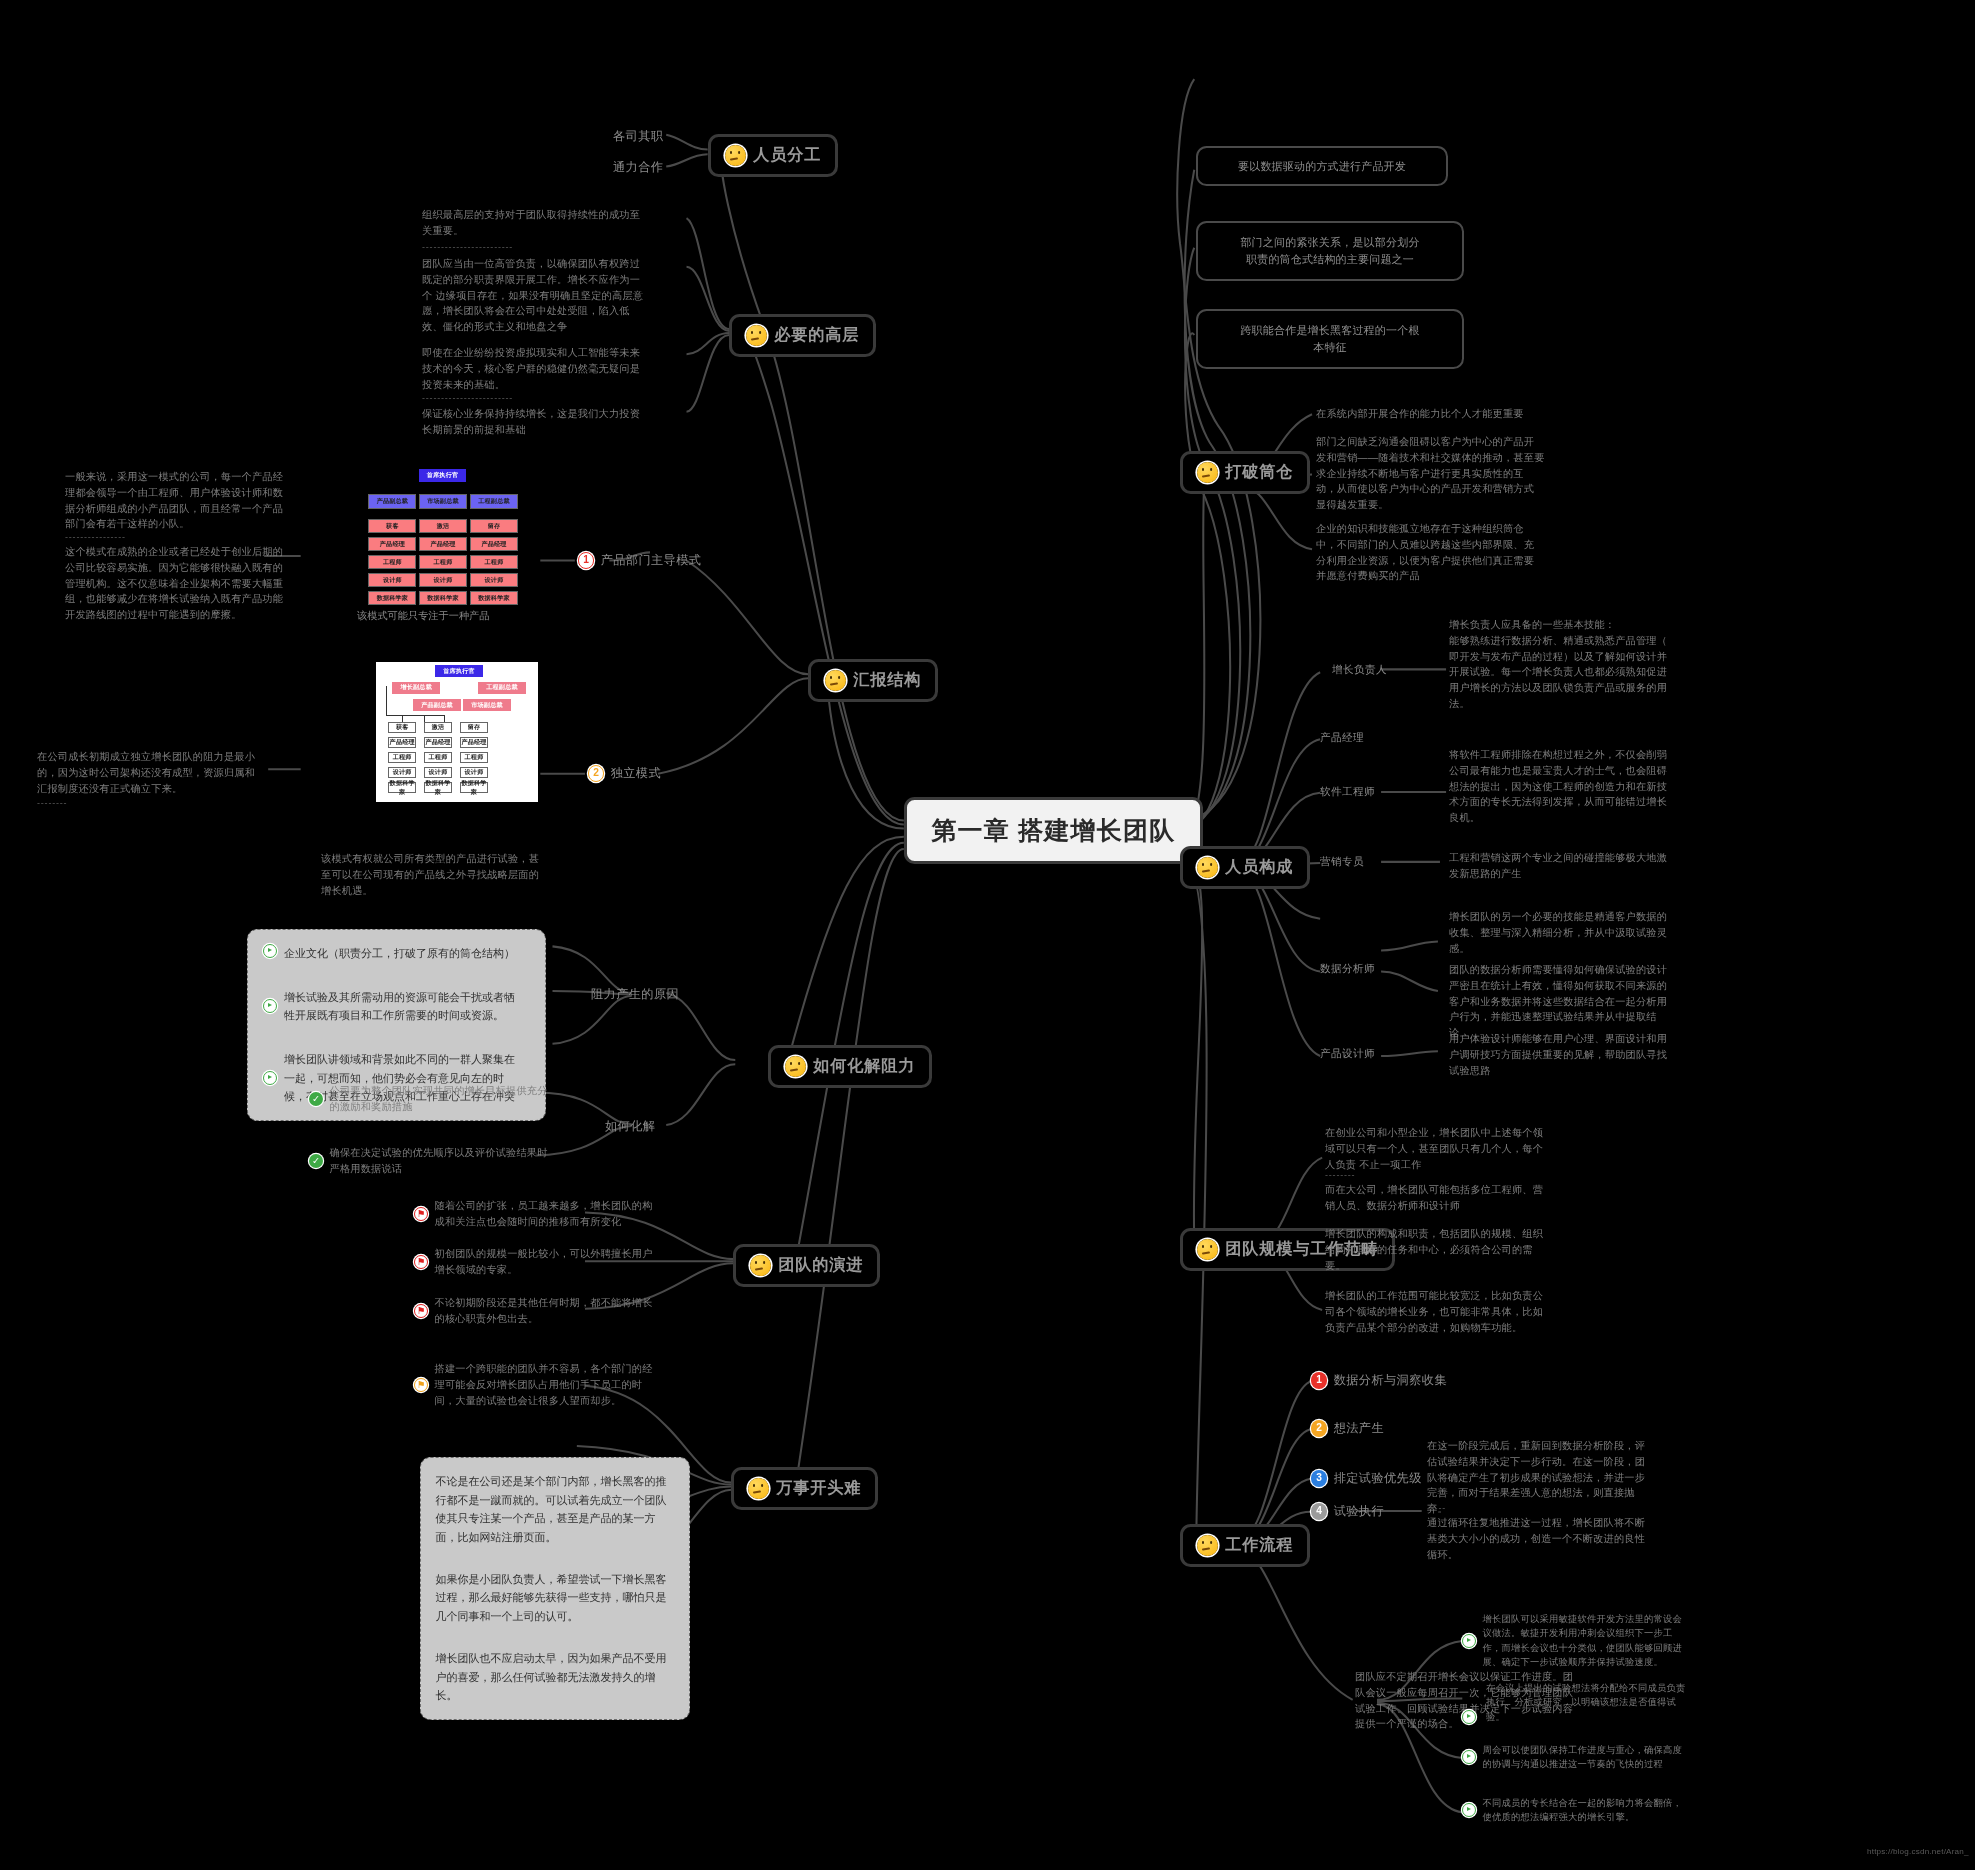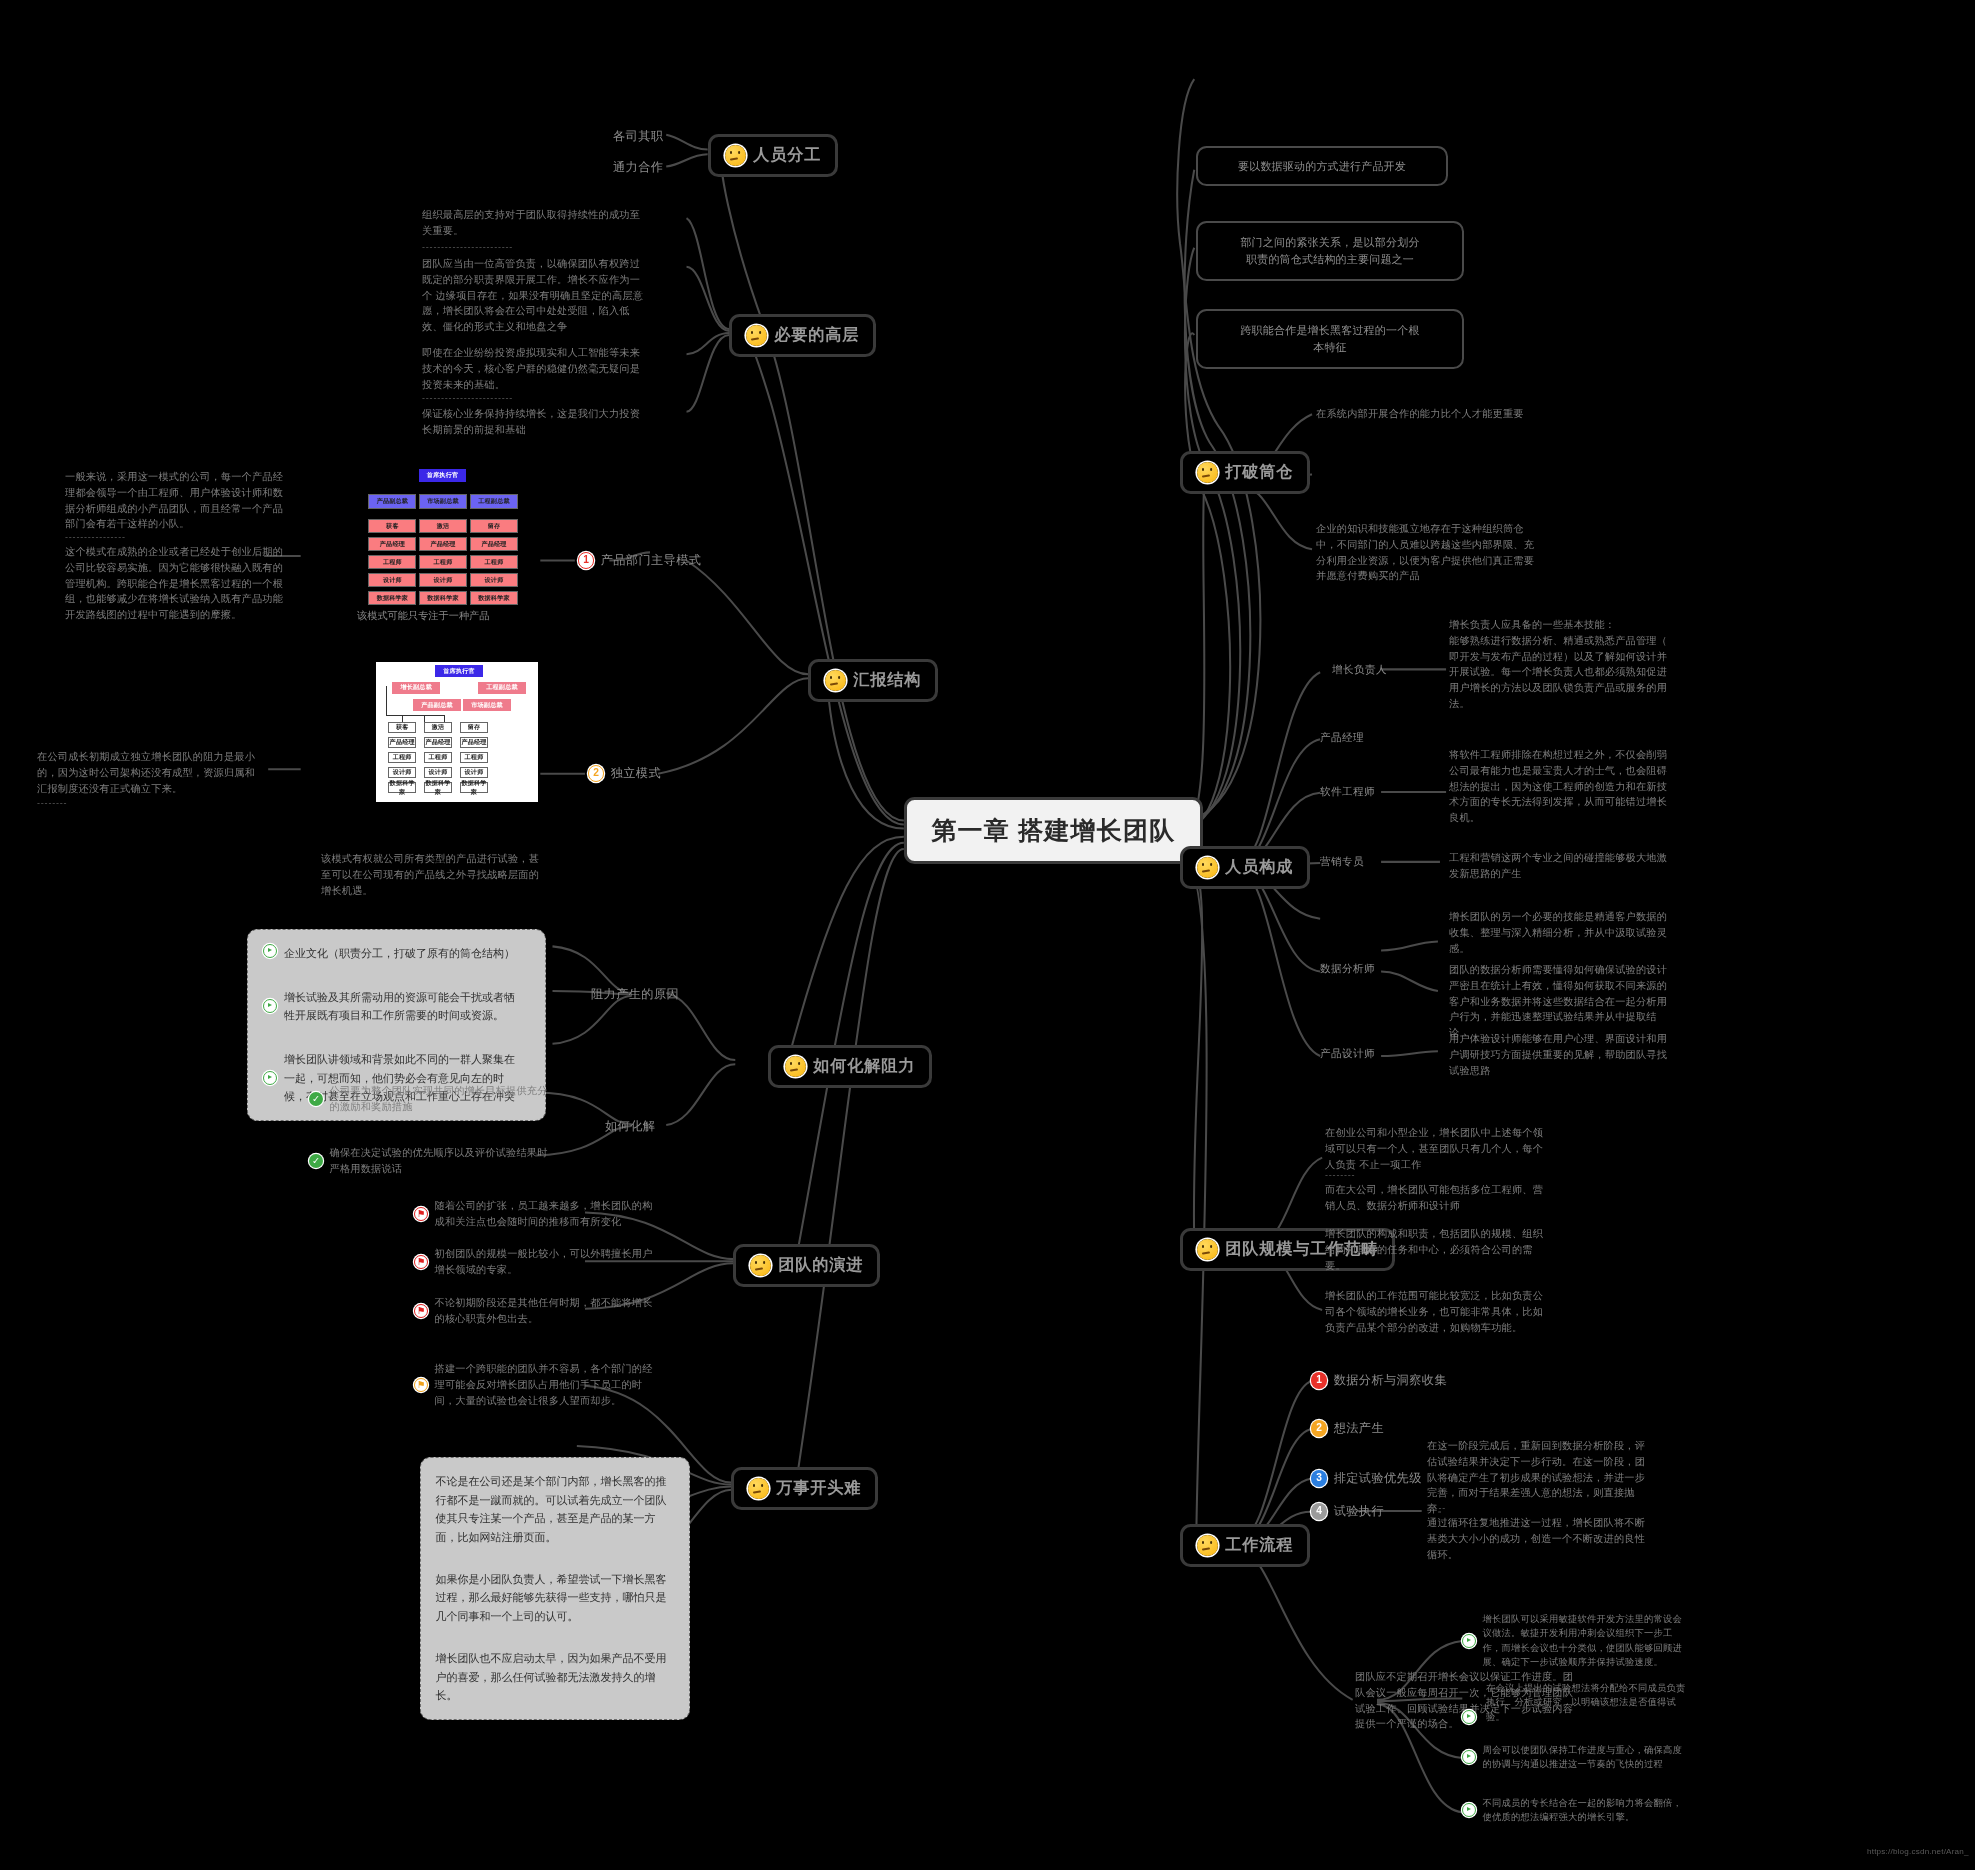--- a/index.html
+++ b/index.html
@@ -283,21 +283,21 @@
   </div>
   <div class="node caption" style="left:357px; top:609px;">该模式可能只专注于一种产品</div>
 
   <div class="node note" style="left:65px; top:469px; width:260px;">一般来说，采用这一模式的公司，每一个产品经
 理都会领导一个由工程师、用户体验设计师和数
 据分析师组成的小产品团队，而且经常一个产品
 部门会有若干这样的小队。</div>
   <div class="node dash" style="left:65px; top:532px; font-size:9px;">----------------</div>
   <div class="node note" style="left:65px; top:544px; width:260px;">这个模式在成熟的企业或者已经处于创业后期的
 公司比较容易实施。因为它能够很快融入既有的
-管理机构。跨职能合作是增长黑客过程的一个根
+管理机构。这不仅意味着企业架构不需要大幅重
 组，也能够减少在将增长试验纳入既有产品功能
 开发路线图的过程中可能遇到的摩擦。</div>
 
   <div class="node numrow" style="left:588px; top:765px;">
     <span class="mk num n2" style="background:#fff;color:#f5a623;border:1.6px solid #f5a623;line-height:13px;">2</span>
     <span class="sub">独立模式</span>
   </div>
 
   <div class="org org2" style="left:376px; top:662px; width:162px; height:140px; background:#fff;">
     <div class="orgbox ceo" style="left:59px;top:3.2px;width:48px;height:12.2px;">首席执行官</div>
@@ -415,20 +415,25 @@
     <div class="ptext">增长团队也不应启动太早，因为如果产品不受用
 户的喜爱，那么任何试验都无法激发持久的增
 长。</div>
   </div>
 
   <div class="node topic" style="left:1180px; top:451px;">
     <span class="emoji"></span>
     <span class="tlabel">打破筒仓</span>
   </div>
   <div class="node note" style="left:1316px; top:406px; width:284px;">在系统内部开展合作的能力比个人才能更重要</div>
+  <div class="node note" style="left:1316px; top:434px; width:284px;">部门之间缺乏沟通会阻碍以客户为中心的产品开
+发和营销——随着技术和社交媒体的推动，甚至要
+求企业持续不断地与客户进行更具实质性的互
+动，从而使以客户为中心的产品开发和营销方式
+显得越发重要。</div>
   <div class="node note" style="left:1316px; top:521px; width:284px;">企业的知识和技能孤立地存在于这种组织筒仓
 中，不同部门的人员难以跨越这些内部界限、充
 分利用企业资源，以便为客户提供他们真正需要
 并愿意付费购买的产品</div>
 
   <div class="node topic" style="left:1180px; top:846px;">
     <span class="emoji"></span>
     <span class="tlabel">人员构成</span>
   </div>
   <div class="node sub s26" style="left:1320px; top:663px;margin-left:12px;">增长负责人</div>

